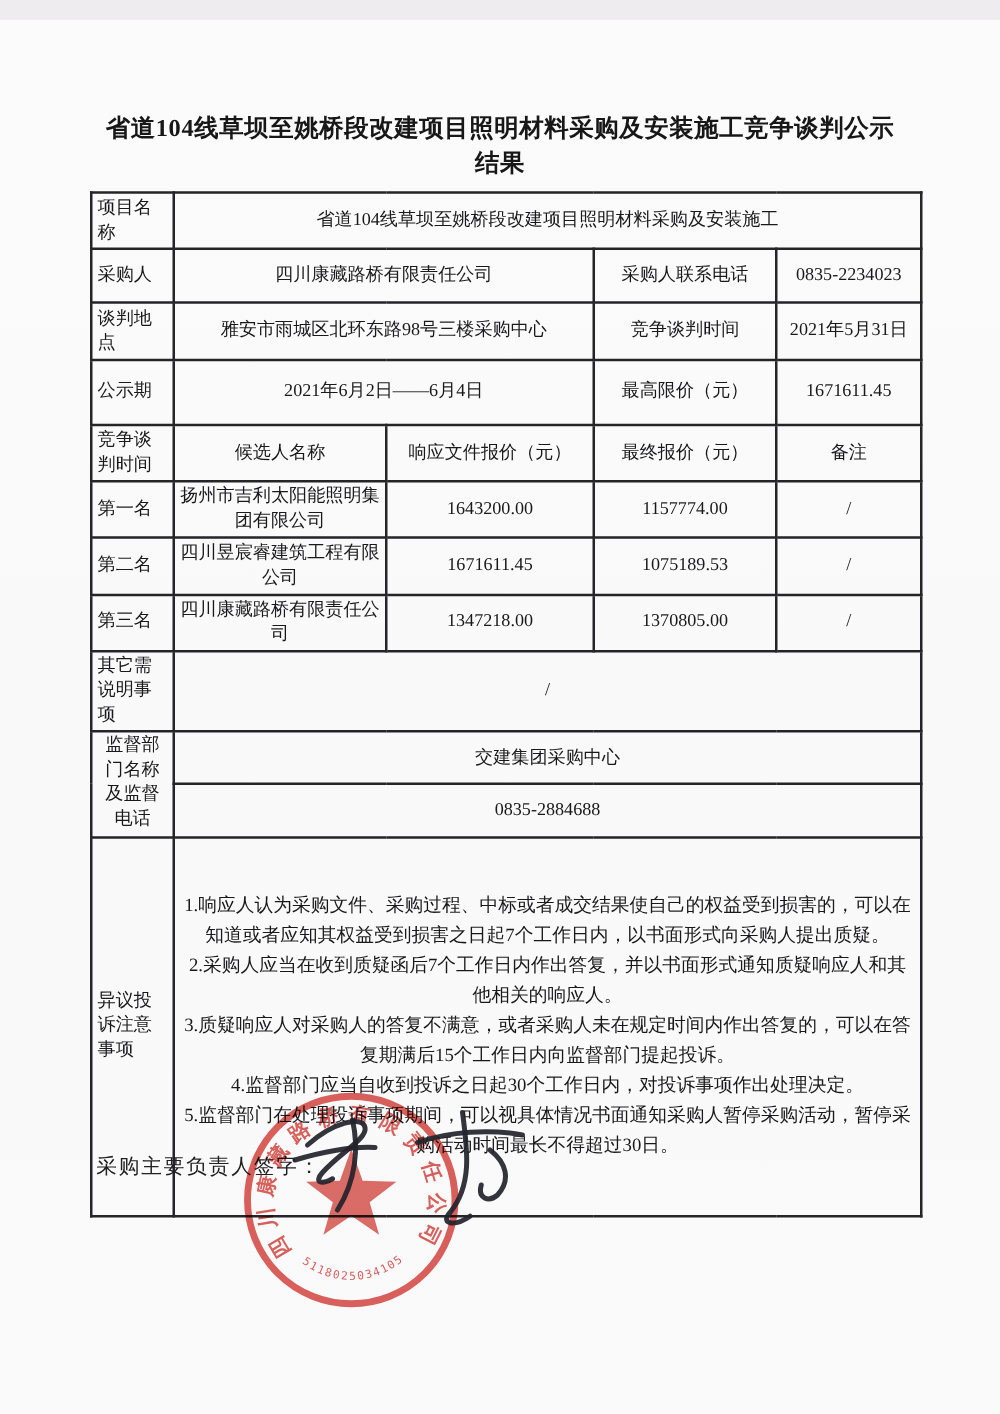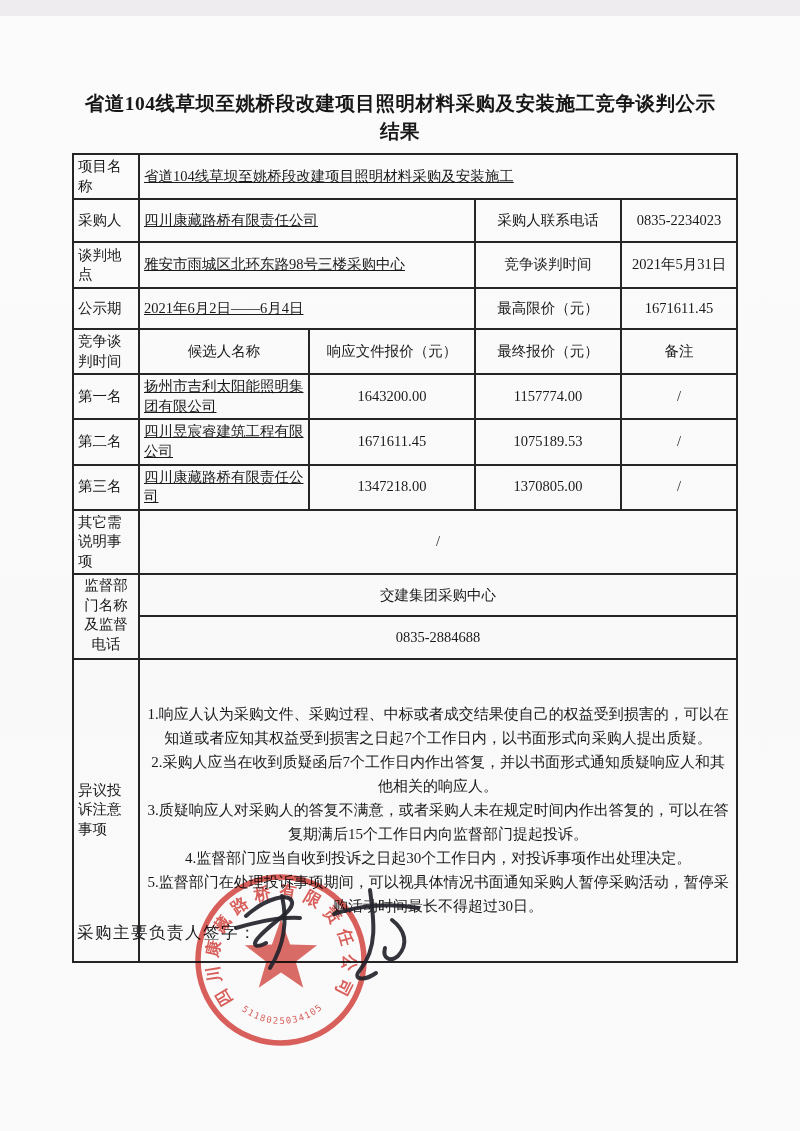--- a/index.html
+++ b/index.html
@@ -33,26 +33,26 @@
   }
   table.result td{
     border:2px solid #252527;
     vertical-align:middle;
     padding:2px 4px;
     line-height:1.35;
     overflow:hidden;
   }
   td.lbl{padding-left:3px;padding-right:1px;text-align:left;}
   td.lbl-c{text-align:center;padding-left:1px;padding-right:1px;font-family:Liberation Mono, monospace;}
-  td.val{text-align:left;padding-left:7px;text-decoration:underline;}
+  td.val{text-align:center;padding-left:7px;}
   td.ctr{text-align:center;}
   td.notes{vertical-align:middle;padding:14px 8px 10px 8px;}
   td.notes p{margin:0;line-height:1.6;font-size:15px;text-align:center;}
   
-  tr.r1{height:37px}tr.r2{height:43px}tr.r3{height:46px}tr.r4{height:41px}
+  tr.r1{height:37px}tr.r2{height:43px}tr.r3{height:46px}tr.r4{height:52px}
   tr.r5{height:44px}tr.r6{height:31px}tr.r7{height:44px}tr.r8{height:42px}
   tr.r9{height:36px}tr.r10{height:39px}tr.r11{height:39px}tr.r12{height:303px}
   .sig-label{
     position:absolute;top:906px;left:77px;
     font-size:16.5px;letter-spacing:1.5px;color:#202022;
   }
   .stamp{
     position:absolute;top:853px;left:190px;
     width:182px;height:182px;
     mix-blend-mode:multiply;

